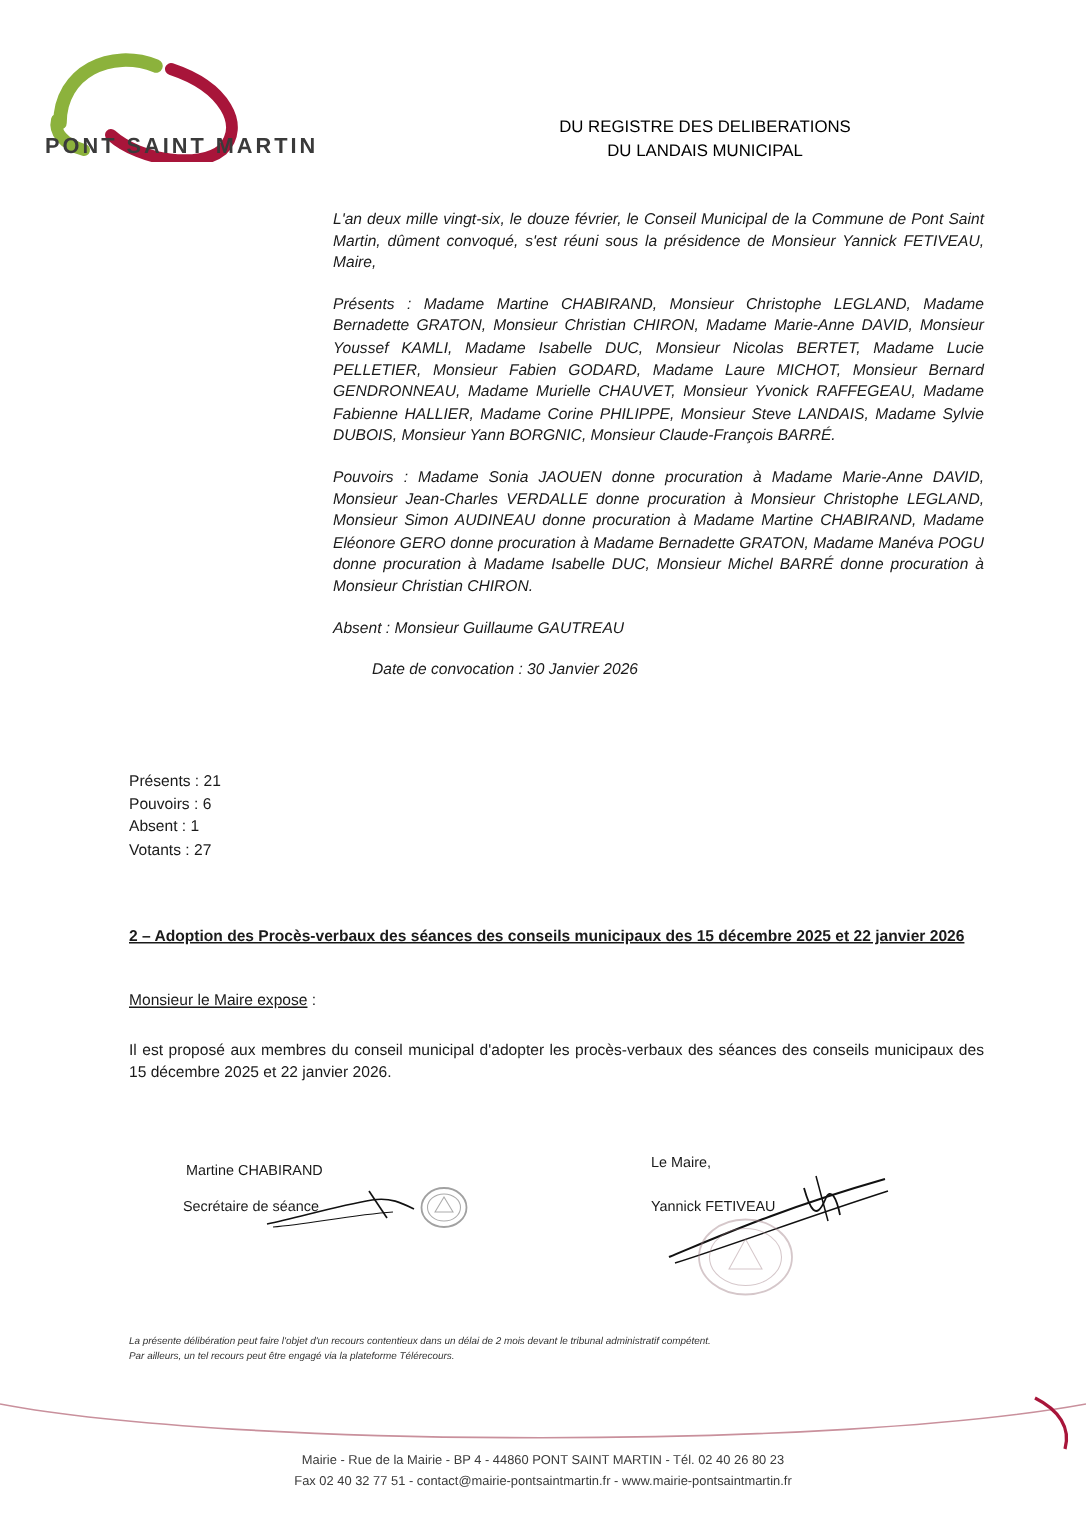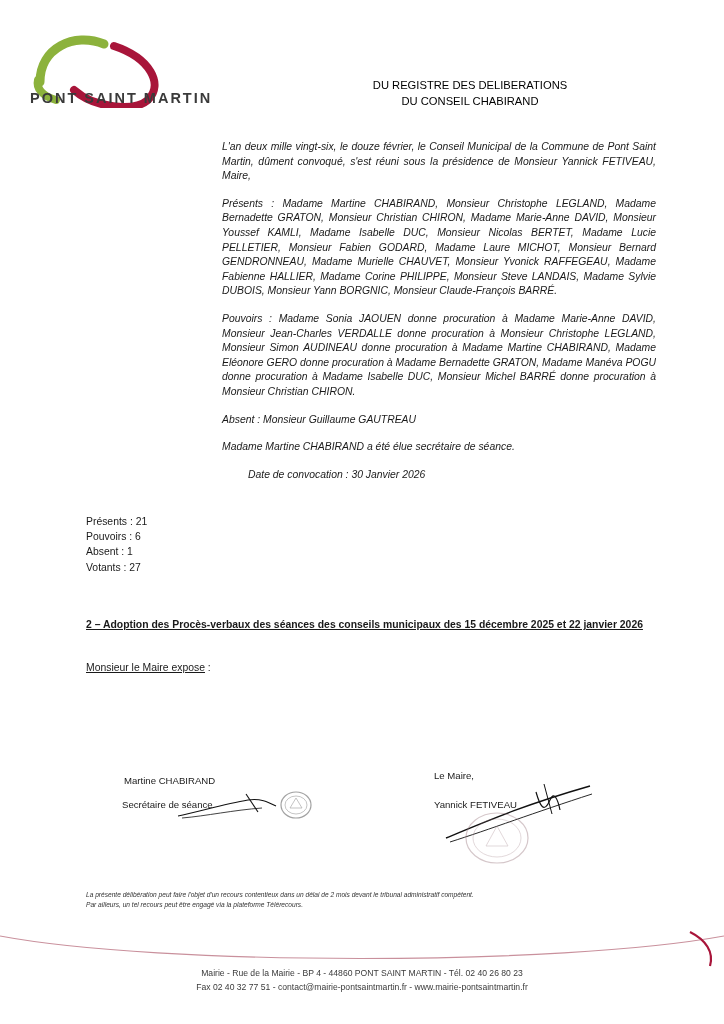--- a/index.html
+++ b/index.html
@@ -189,45 +189,45 @@
       <path d="M18 54 C 18 20, 52 4, 82 16" fill="none" stroke="#8cb23c" stroke-width="9" stroke-linecap="round"></path>
       <path d="M84 16 C 118 28, 132 52, 128 70" fill="none" stroke="#ffffff" stroke-width="0"></path>
       <path d="M92 18 C 128 30, 142 56, 126 72 C 112 84, 72 80, 52 62" fill="none" stroke="#a8153a" stroke-width="8" stroke-linecap="round"></path>
       <path d="M16 52 C 14 60, 20 68, 34 72" fill="none" stroke="#8cb23c" stroke-width="8" stroke-linecap="round"></path>
     </svg>
     <div class="logo-text">PONT SAINT MARTIN</div>
   </div>
 
   <div class="doc-heading">
     <div>DU REGISTRE DES DELIBERATIONS</div>
-    <div>DU CONSEIL CHABIRAND</div>
+    <div>DU LANDAIS MUNICIPAL</div>
   </div>
 
   <div class="body-col">
     <p class="para">L'an deux mille vingt-six, le douze février, le Conseil Municipal de la Commune de Pont Saint Martin, dûment convoqué, s'est réuni sous la présidence de Monsieur Yannick FETIVEAU, Maire,</p>
     <p class="para">Présents : Madame Martine CHABIRAND, Monsieur Christophe LEGLAND, Madame Bernadette GRATON, Monsieur Christian CHIRON, Madame Marie-Anne DAVID, Monsieur Youssef KAMLI, Madame Isabelle DUC, Monsieur Nicolas BERTET, Madame Lucie PELLETIER, Monsieur Fabien GODARD, Madame Laure MICHOT, Monsieur Bernard GENDRONNEAU, Madame Murielle CHAUVET, Monsieur Yvonick RAFFEGEAU, Madame Fabienne HALLIER, Madame Corine PHILIPPE, Monsieur Steve LANDAIS, Madame Sylvie DUBOIS, Monsieur Yann BORGNIC, Monsieur Claude-François BARRÉ.</p>
     <p class="para">Pouvoirs : Madame Sonia JAOUEN donne procuration à Madame Marie-Anne DAVID, Monsieur Jean-Charles VERDALLE donne procuration à Monsieur Christophe LEGLAND, Monsieur Simon AUDINEAU donne procuration à Madame Martine CHABIRAND, Madame Eléonore GERO donne procuration à Madame Bernadette GRATON, Madame Manéva POGU donne procuration à Madame Isabelle DUC, Monsieur Michel BARRÉ donne procuration à Monsieur Christian CHIRON.</p>
     <p class="para">Absent : Monsieur Guillaume GAUTREAU</p>
-    <p class="para">Madame Martine CHABIRAND a été élue secrétaire de séance.</p>
     <p class="para">Date de convocation : 30 Janvier 2026</p>
   </div>
 
   <div class="counts">
     <div>Présents : 21</div>
     <div>Pouvoirs : 6</div>
     <div>Absent : 1</div>
     <div>Votants : 27</div>
   </div>
 
   <div class="section-title">2 – Adoption des Procès-verbaux des séances des conseils municipaux des 15 décembre 2025 et 22 janvier 2026</div>
 
   <div class="expose">
     <span class="u">Monsieur le Maire expose</span><span> :</span>
   </div>
 
+  <div class="proposal">Il est proposé aux membres du conseil municipal d'adopter les procès-verbaux des séances des conseils municipaux des 15 décembre 2025 et 22 janvier 2026.</div>
 
   <div class="sig sig-left-name">Martine CHABIRAND</div>
   <div class="sig sig-left-role">Secrétaire de séance</div>
   <div class="sig sig-right-role">Le Maire,</div>
   <div class="sig sig-right-name">Yannick FETIVEAU</div>
 
   <svg class="sig-scribble" style="left:176px; top:792px;" width="120" height="32" viewBox="0 0 120 32">
     <path d="M2 24 C 22 20, 48 12, 72 8 C 84 6, 92 10, 100 14" fill="none" stroke="#111" stroke-width="1.1"></path>
     <path d="M70 2 L 82 20" fill="none" stroke="#111" stroke-width="1.1"></path>
     <path d="M6 26 C 30 24, 58 18, 86 16" fill="none" stroke="#111" stroke-width="0.8"></path>

